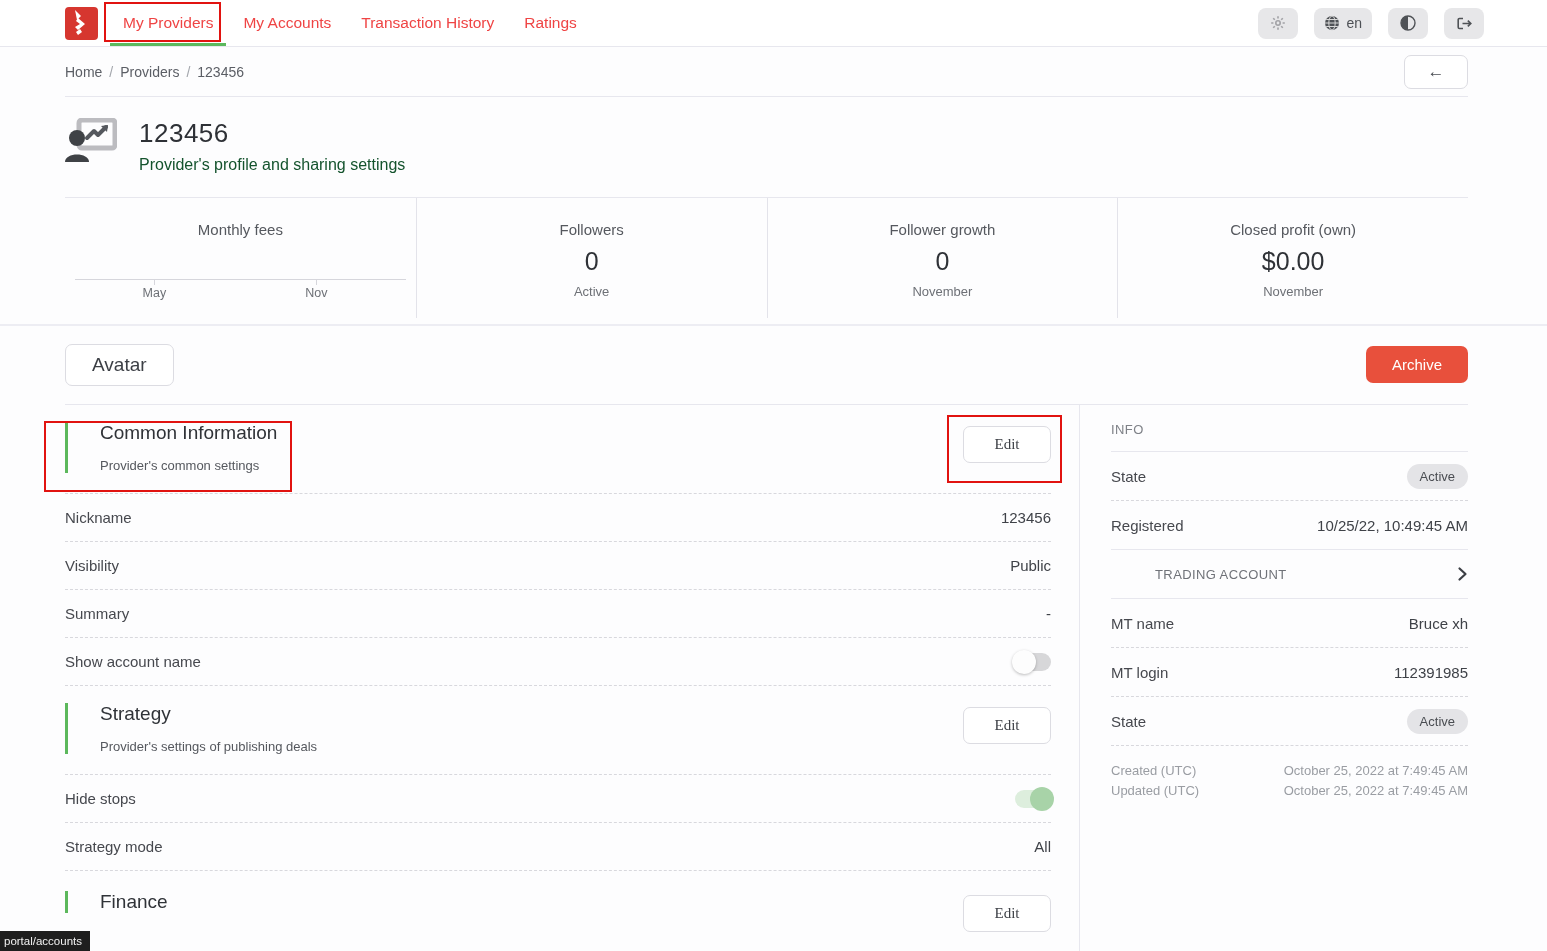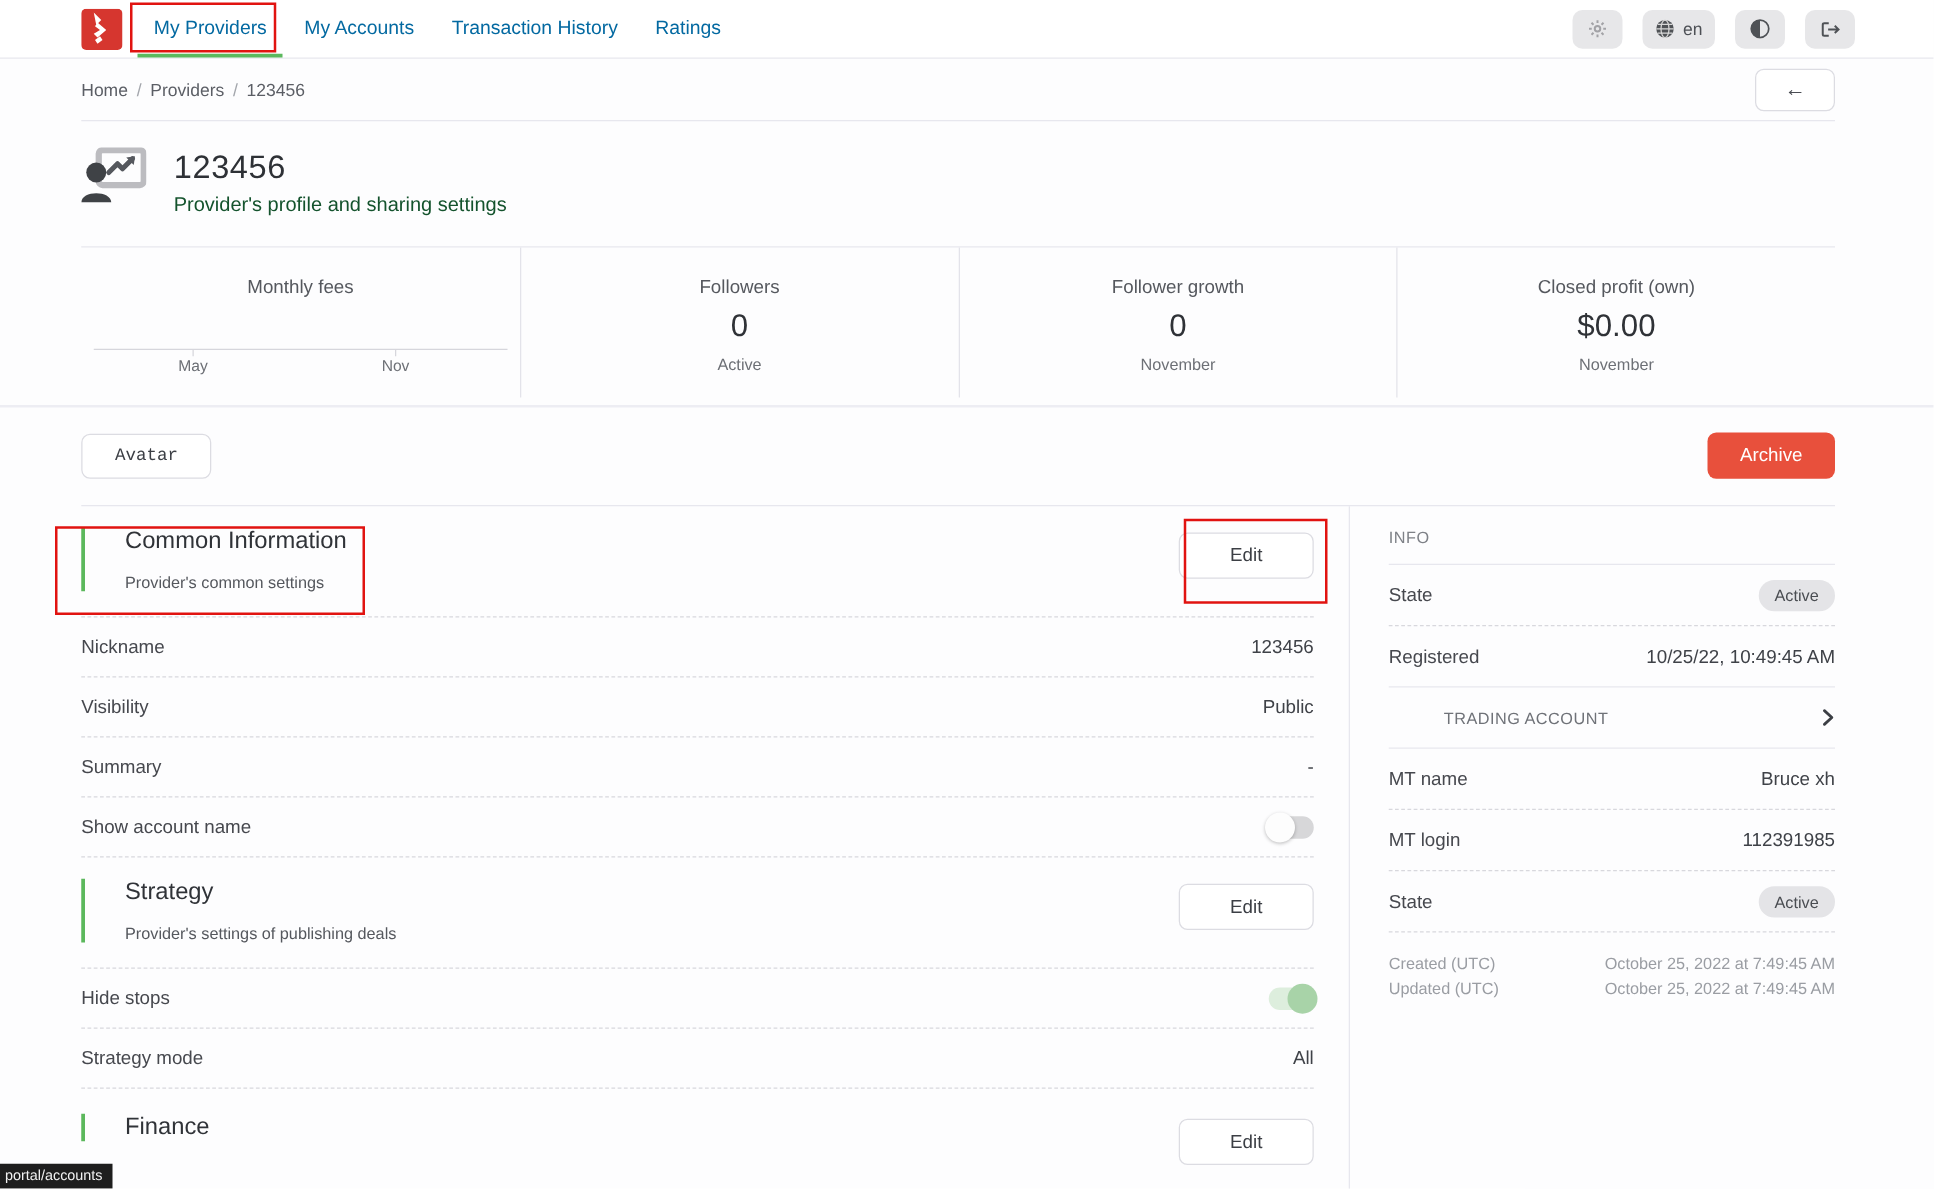--- a/index.html
+++ b/index.html
@@ -4,21 +4,21 @@
 <style>
   * { margin:0; padding:0; box-sizing:border-box; }
   html,body { background:#ffffff; }
   body { font-family:"Liberation Sans", sans-serif; color:#3c3f45; }
   .page { position:relative; width:1547px; height:951px; overflow:hidden; background:#fdfdfe; }
 
   
   .navbar { height:47px; display:flex; align-items:stretch; border-bottom:1px solid #e7e7ee; padding-left:65px; padding-right:63px; background:#fff; }
   .logo-wrap { display:flex; align-items:center; margin-right:12px; }
   .nav-links { display:flex; align-items:stretch; gap:4px; }
-  .nav-item { display:flex; align-items:center; padding:0 13px; font-size:15.5px; color:#0369a1; cursor:pointer; border-bottom:3px solid transparent; padding-top:3px; }
+  .nav-item { display:flex; align-items:center; padding:0 13px; font-size:15.5px; color:#ef4444; cursor:pointer; border-bottom:3px solid transparent; padding-top:3px; }
   .nav-item.active { border-bottom-color:#5bb85d; }
   .nav-right { margin-left:auto; display:flex; align-items:center; gap:16px; }
   .icon-btn { height:31px; min-width:40px; padding:0 10px; background:#e7e7e9; border:none; border-radius:8px; display:flex; align-items:center; justify-content:center; gap:6px; cursor:pointer; color:#4d5055; font-size:14px; }
   .icon-btn svg { display:block; }
 
   
   .crumb-row { margin:0 79px 0 65px; height:50px; display:flex; align-items:center; border-bottom:1px solid #e7e7ee; position:relative; }
   .crumbs { display:flex; gap:7px; font-size:14px; color:#5b5e65; align-items:center; }
   .crumbs .sep { color:#a3a6ac; }
   .crumb-link { cursor:pointer; }
@@ -40,33 +40,33 @@
   .axis { border-top:1px solid #d6d6dc; position:relative; height:5px; }
   .tick { position:absolute; top:0; width:1px; height:5px; background:#d6d6dc; }
   .tick.t1 { left:24%; } .tick.t2 { left:73%; }
   .axis-labels { position:relative; height:16px; font-size:12.5px; color:#6d7076; }
   .axis-labels .al { position:absolute; top:2px; transform:translateX(-50%); }
   .al.t1 { left:24%; } .al.t2 { left:73%; }
   .fullwide-divider { margin-top:6px; border-top:2px solid #ededf3; }
 
   
   .actions-row { margin:20px 79px 0 65px; display:flex; justify-content:space-between; align-items:center; height:37px; }
-  .btn-outline { background:#fff; border:1px solid #dcdce2; border-radius:7px; padding:9px 26px; font-size:14px; color:#3c3f45; cursor:pointer; font-family:Liberation Mono, monospace; }
+  .btn-outline { background:#fff; border:1px solid #dcdce2; border-radius:7px; padding:9px 26px; font-size:19px; color:#3c3f45; cursor:pointer; font-family:Liberation Sans, sans-serif; }
   .btn-danger { background:#e8503c; border:none; border-radius:7px; padding:10px 26px; font-size:15px; color:#fff; cursor:pointer; font-family:inherit; }
 
   
   .main-grid { margin:21px 79px 0 65px; border-top:1px solid #e7e7ee; display:grid; grid-template-columns:1015px 388px; align-items:start; }
   .main-col { border-right:1px solid #e7e7ee; padding-right:28px; min-height:600px; }
   .side-col { padding-left:31px; padding-top:17px; }
 
   .section-head { display:flex; justify-content:space-between; align-items:flex-start; padding:17px 0 20px 0; border-bottom:1px dashed #d8d8dd; }
   .sec-left { border-left:3px solid #5cb85c; padding-left:32px; }
   .sec-left h2 { font-size:19px; font-weight:400; color:#303338; }
   .sec-left p { margin-top:14px; font-size:13px; color:#55585e; }
-  .btn-edit { background:#fff; border:1px solid #dcdce2; border-radius:7px; width:108px; height:37px; font-size:15px; color:#3c3f45; cursor:pointer; margin-top:4px; font-family:Liberation Sans, sans-serif; }
+  .btn-edit { background:#fff; border:1px solid #dcdce2; border-radius:7px; width:88px; height:37px; font-size:15px; color:#3c3f45; cursor:pointer; margin-top:4px; font-family:Liberation Serif, serif; }
 
   .field-row { height:48px; display:flex; justify-content:space-between; align-items:center; border-bottom:1px dashed #d8d8dd; font-size:15px; }
   .field-row .f-label { color:#46484e; }
   .field-row .f-value { color:#3f4248; }
 
   
   .toggle { position:relative; width:36px; height:18px; border-radius:9px; cursor:pointer; }
   .toggle.off { background:#d7d7d9; }
   .toggle.off .knob { position:absolute; left:-3px; top:-3px; width:24px; height:24px; border-radius:50%; background:#fdfdfd; box-shadow:0 1px 3px rgba(0,0,0,.25); }
   .toggle.on { background:#ddeedd; }

